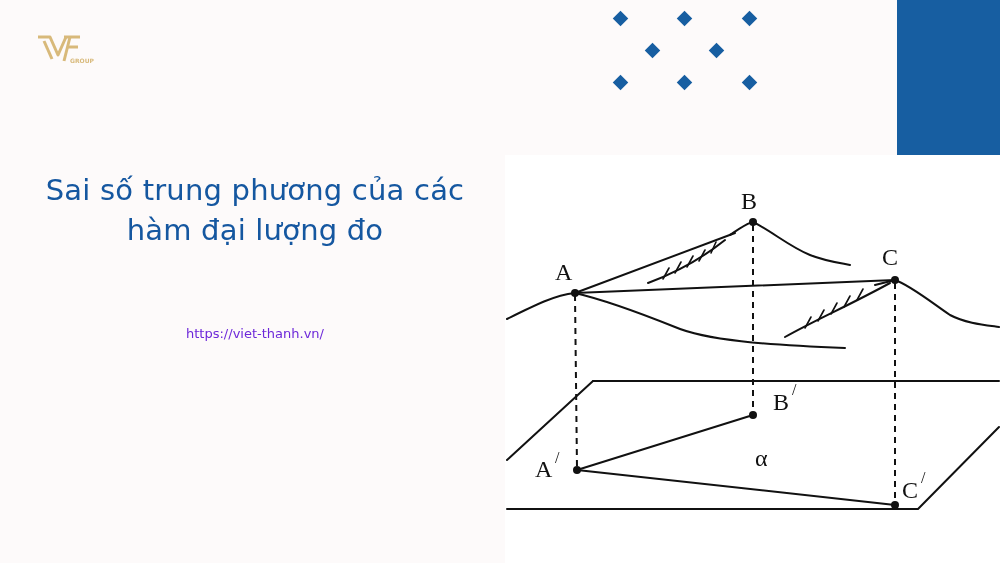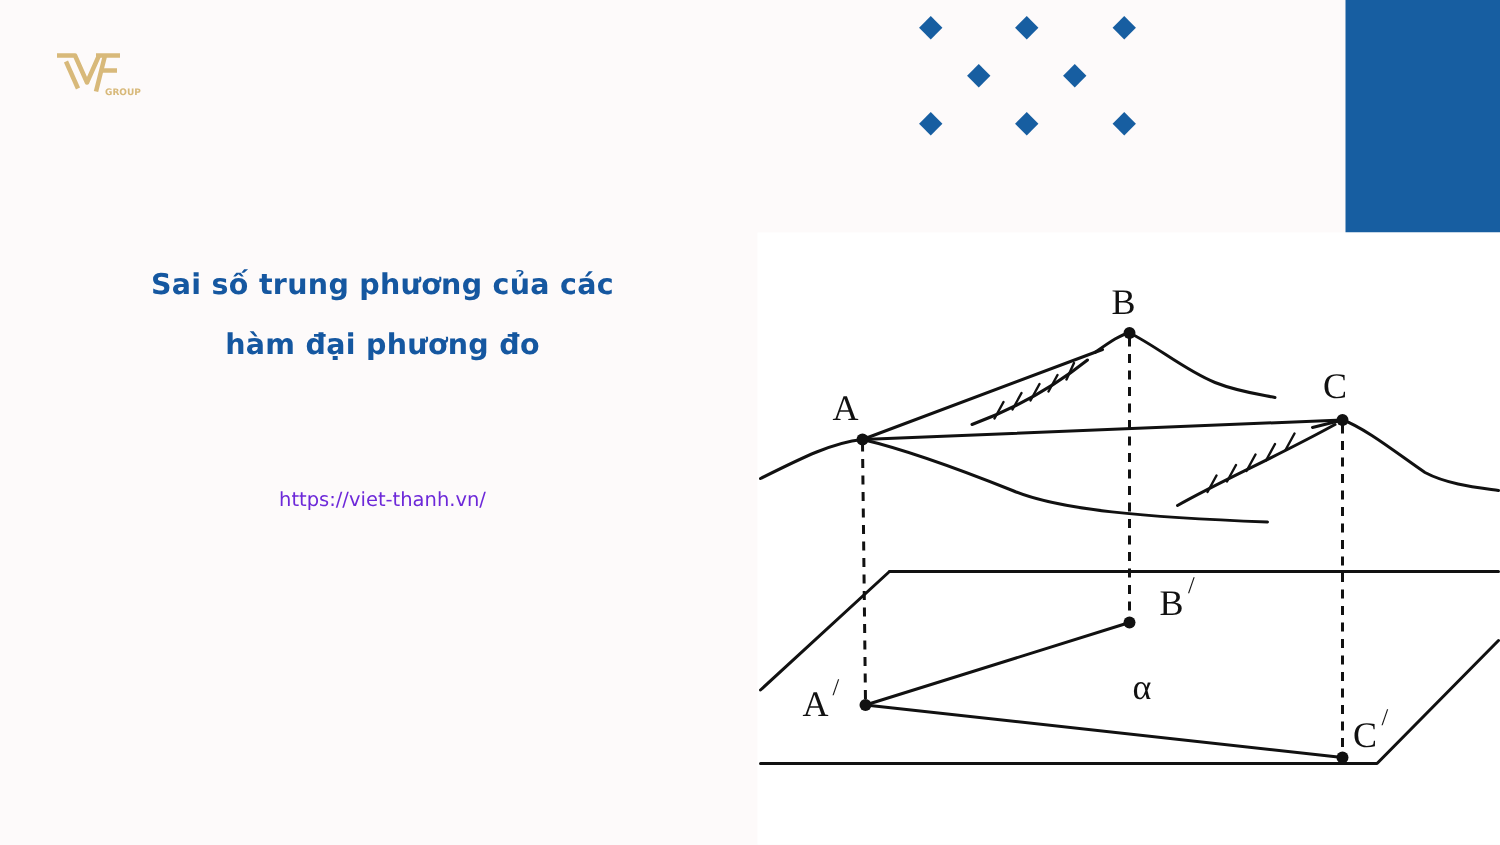--- a/index.html
+++ b/index.html
@@ -9,21 +9,21 @@
     font-family: "DejaVu Sans", sans-serif;
   }
   .logo { position: absolute; left: 36px; top: 33px; width: 60px; height: 32px; }
   .dots { position: absolute; left: 612px; top: 8px; width: 150px; height: 84px; }
   .dot {
     position: absolute; width: 11px; height: 11px; transform: rotate(45deg);
   }
   .blue-block { position: absolute; left: 897px; top: 0; width: 103px; height: 155px; }
   .title {
     position: absolute; left: 0; top: 170px; width: 510px;
-    text-align: center; font-weight: bold; font-size: 19px; line-height: 40px;
+    text-align: center; font-weight: normal; font-size: 29px; line-height: 40px;
     letter-spacing: 0.2px;
   }
   .url {
     position: absolute; left: 0; top: 326px; width: 510px;
     text-align: center; font-size: 13px;
   }
   .diagram-panel {
     position: absolute; left: 505px; top: 155px; width: 495px; height: 408px;
     background: #ffffff;
   }
@@ -55,21 +55,21 @@
   <div class="dot" style="left:99px;top:37px;background:#175ea1"></div>
   <div class="dot" style="left:3px;top:69px;background:#175ea1"></div>
   <div class="dot" style="left:67px;top:69px;background:#175ea1"></div>
   <div class="dot" style="left:132px;top:69px;background:#175ea1"></div>
 </div>
 
 <div class="blue-block" style="background:#175ea1"></div>
 
 <div class="title" style="color:#1557a0">
   <div>Sai số trung phương của các</div>
-  <div>hàm đại phương đo</div>
+  <div>hàm đại lượng đo</div>
 </div>
 
 <div class="url" style="color:#6d28d9">https://viet-thanh.vn/</div>
 
 <div class="diagram-panel">
   <svg width="495" height="408" viewBox="0 0 495 408">
     <g fill="none" stroke="#111" stroke-width="2" stroke-linecap="round" stroke-linejoin="round">
 
       <path d="M2 164 C 30 150, 50 140, 70 138 C 100 145, 140 160, 170 172 C 200 185, 260 190, 340 193"></path>
 

